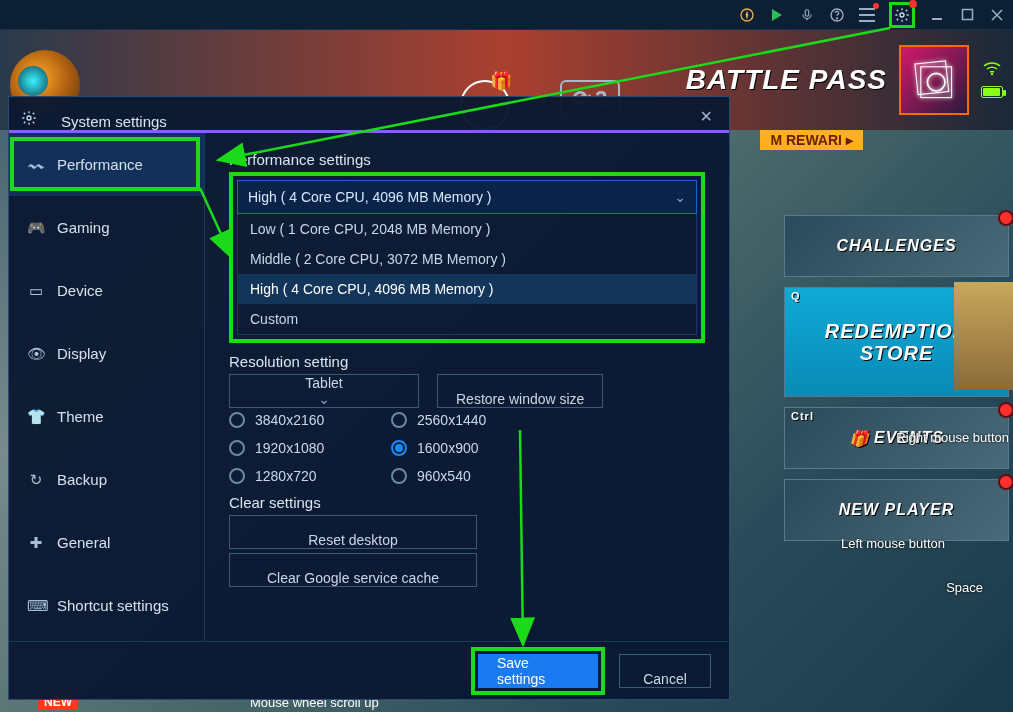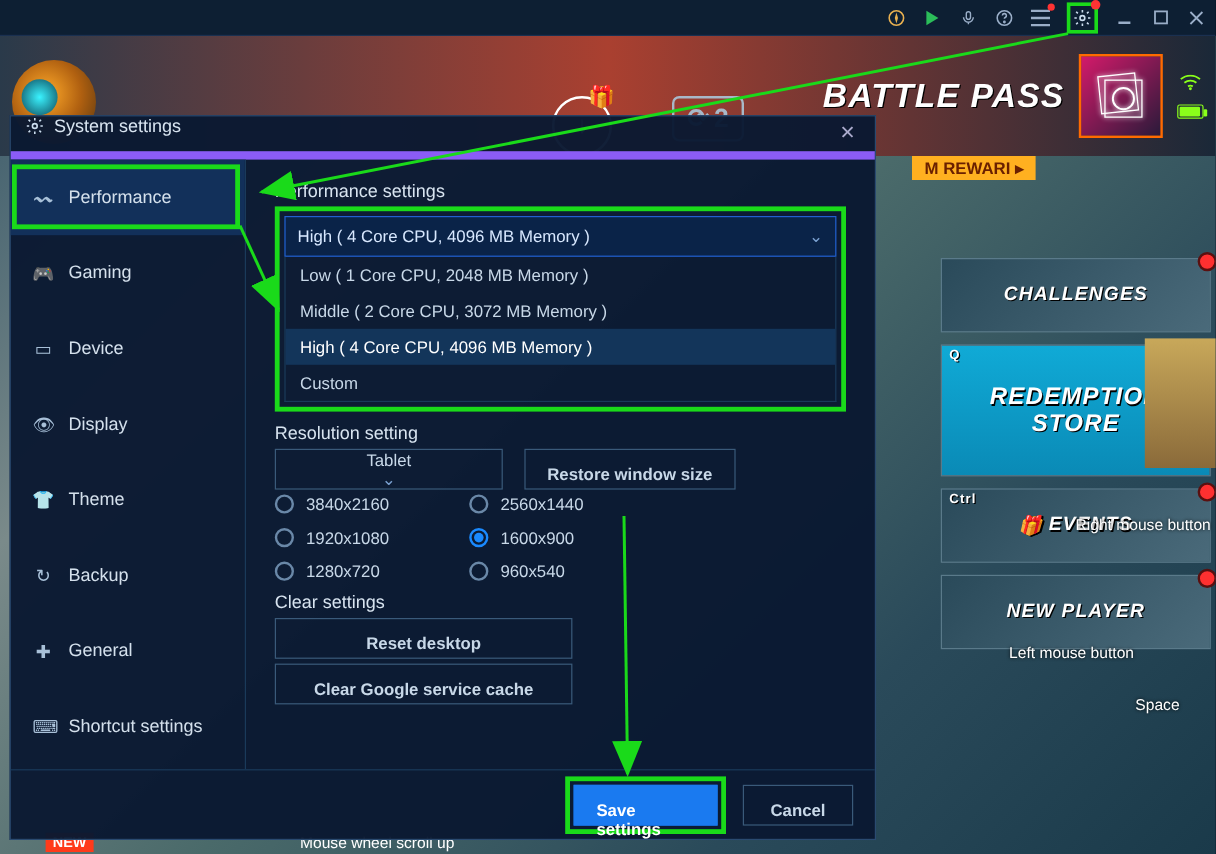--- a/index.html
+++ b/index.html
@@ -56,21 +56,21 @@
   .hint-label { position:absolute; color:#fff; font-size:13px; text-shadow:0 0 3px #000; }
   .new-tag{position:absolute;left:38px;bottom:2px;background:#ff3a1a;color:#ffffff;font-size:12px;font-weight:700;padding:1px 6px;}
   .wheel-hint{position:absolute;left:250px;bottom:2px;color:#fff;font-size:13px;}
 
   
   .settings {
     position:absolute; top:96px; left:8px; width:722px; height:604px;
     background:rgba(10,25,50,0.97); border:1px solid #2a4a70; color:#d8e4f0;
     display:flex; flex-direction:column;
   }
-  .settings-header { height:36px; display:flex; align-items:flex-start; padding:0 12px; gap:8px; border-bottom:7px solid #8b5cf6;}
+  .settings-header { height:36px; display:flex; align-items:flex-end; padding:0 12px; gap:24px; border-bottom:3px solid #8b5cf6;}
   .settings-header .title { font-size:15px; color:#d8e4f0; flex:1;}
   .close-x { color:#aac; cursor:pointer; padding:4px; font-size:16px;}
   .settings-body { flex:1; display:flex; min-height:0;}
   .sidebar { width:196px; border-right:1px solid #1a3a5a; display:flex; flex-direction:column;}
   .side-item { height:63px; display:flex; align-items:center; gap:12px; padding:0 18px; color:#d4e0ec; font-size:15px; cursor:pointer;}
   .side-item.selected { background:#12305a; position:relative;}
   .side-item .sicon { width:18px; text-align:center; color:#a8c0d8; }
 
   .content { flex:1; padding:18px 24px 14px 24px; display:flex; flex-direction:column; gap:4px; overflow:hidden;}
   .section-label { font-size:15px; color:#d8e4f0; }
@@ -78,21 +78,21 @@
   .perf-frame { border:4px solid #1ada1a; padding:4px; }
   .dropdown { position:relative; }
   .dd-toggle { height:34px; border:1px solid #2160d0; background:#0a2348; display:flex; align-items:center; padding:0 10px; color:#d8e8ff; font-size:14px; justify-content:space-between; cursor:pointer;}
   .dd-chevron { color:#7aa0d0; }
   .dd-list { border:1px solid #1a3a5a; border-top:none; }
   .dd-item { height:30px; display:flex; align-items:center; padding:0 12px; font-size:14px; color:#c8d8e8; cursor:pointer;}
   .dd-item.sel { background:#13355a; color:#fff;}
 
   .row { display:flex; gap:18px; align-items:center;}
   .select-box { height:34px; width:190px; border:1px solid #3a5a7a; background:transparent; display:flex; align-items:center; justify-content:flex-end; padding:0 10px; color:#c8d8e8; font-size:14px; cursor:pointer;flex-direction:column;}
-  .btn { height:34px; padding:12px 18px; border:1px solid #3a5a7a; background:transparent; color:#c8d8e8; font-size:14px; display:flex; align-items:flex-start; justify-content:center; cursor:pointer;font-weight:bold;}
+  .btn { height:34px; padding:0 18px; border:1px solid #3a5a7a; background:transparent; color:#c8d8e8; font-size:14px; display:flex; align-items:flex-end; justify-content:center; cursor:pointer;}
   .btn.wide{ width:248px; }
   .radio-grid { display:grid; grid-template-columns: 150px 150px; row-gap:12px; column-gap:12px; }
   .radio { display:flex; align-items:center; gap:10px; font-size:14px; color:#c8d8e8; cursor:pointer;}
   .rdot { width:16px; height:16px; border:2px solid #6a88a8; border-radius:50%; display:inline-block; position:relative;}
   .radio.checked .rdot { border-color:#1a8aff; }
   .radio.checked .rdot::after { content:""; position:absolute; left:2px; top:2px; width:8px; height:8px; border-radius:50%; background:#1a8aff;}
 
   .dlg-footer { height:58px; border-top:1px solid #1a3a5a; display:flex; align-items:center; justify-content:flex-end; gap:14px; padding:0 18px;}
   .save-frame{ border:4px solid #1ada1a; padding:3px;}
   .btn.primary { background:#1a7af0; border-color:#1a7af0; color:#fff; width:120px;}

